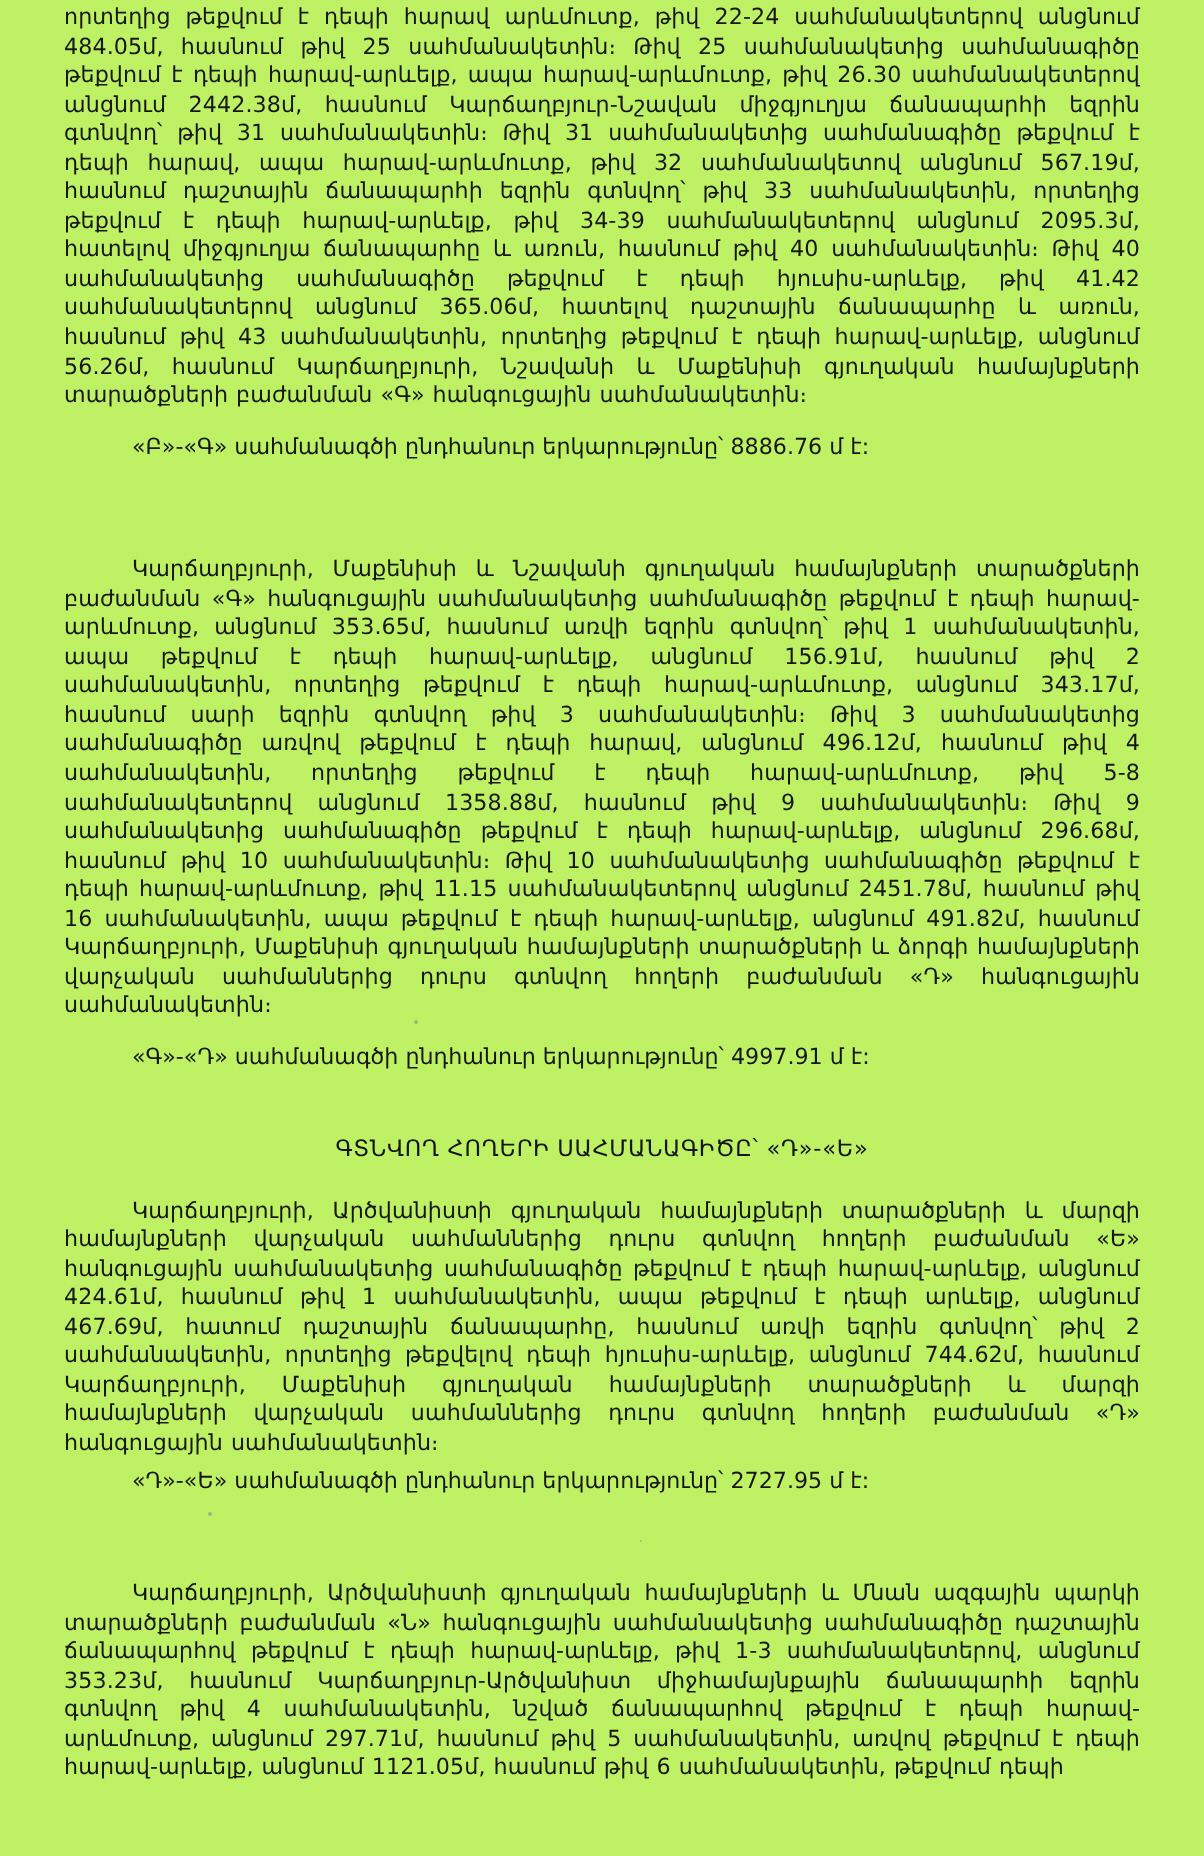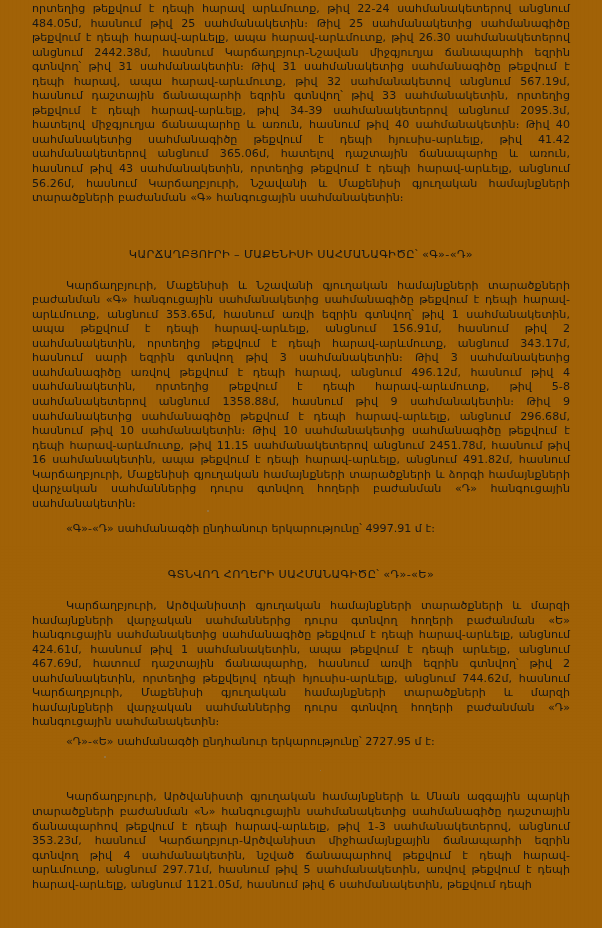--- a/index.html
+++ b/index.html
@@ -13,21 +13,21 @@
     font-family: "DejaVu Sans", "Liberation Sans", sans-serif;
     color: #1a1a1a;
     overflow: hidden;
   }
   .page {
     position: relative;
     width: 602px;
     height: 928px;
     box-sizing: border-box;
     padding: 2px 32px 0 32px;
-    background: #a16207;
+    background: #bef264;
   }
   
   .grain {
     position: absolute;
     inset: 0;
     pointer-events: none;
     opacity: 0.55;
     background-image:
       repeating-linear-gradient(0deg, rgba(0,0,0,0.012) 0px, rgba(0,0,0,0) 1px, rgba(0,0,0,0) 3px),
       repeating-linear-gradient(90deg, rgba(0,0,0,0.010) 0px, rgba(0,0,0,0) 1px, rgba(0,0,0,0) 4px);
@@ -77,24 +77,24 @@
 </style>
 </head>
 <body>
 
 <div class="page">
 
   <p class="body">որտեղից թեքվում է դեպի հարավ արևմուտք, թիվ 22-24 սահմանակետերով անցնում 484.05մ, հասնում թիվ 25 սահմանակետին։ Թիվ 25 սահմանակետից սահմանագիծը թեքվում է դեպի հարավ-արևելք, ապա հարավ-արևմուտք, թիվ 26.30 սահմանակետերով անցնում 2442.38մ, հասնում Կարճաղբյուր-Նշավան միջգյուղյա ճանապարհի եզրին գտնվող՝ թիվ 31 սահմանակետին։ Թիվ 31 սահմանակետից սահմանագիծը թեքվում է դեպի հարավ, ապա հարավ-արևմուտք, թիվ 32 սահմանակետով անցնում 567.19մ, հասնում դաշտային ճանապարհի եզրին գտնվող՝ թիվ 33 սահմանակետին, որտեղից թեքվում է դեպի հարավ-արևելք, թիվ 34-39 սահմանակետերով անցնում 2095.3մ, հատելով միջգյուղյա ճանապարհը և առուն, հասնում թիվ 40 սահմանակետին։ Թիվ 40 սահմանակետից սահմանագիծը թեքվում է դեպի հյուսիս-արևելք, թիվ 41.42 սահմանակետերով անցնում 365.06մ, հատելով դաշտային ճանապարհը և առուն, հասնում թիվ 43 սահմանակետին, որտեղից թեքվում է դեպի հարավ-արևելք, անցնում 56.26մ, հասնում Կարճաղբյուրի, Նշավանի և Մաքենիսի գյուղական համայնքների տարածքների բաժանման «Գ» հանգուցային սահմանակետին։</p>
 
   <div class="gap-s"></div>
 
+  <p class="summary">«Բ»-«Գ» սահմանագծի ընդհանուր երկարությունը՝ 8886.76 մ է:</p>
 
   <div class="gap-xl"></div>
 
-  <h2 class="heading">ԿԱՐՃԱՂԲՅՈՒՐԻ – ՄԱՔԵՆԻՍԻ  ՍԱՀՄԱՆԱԳԻԾԸ՝ «Գ»-«Դ»</h2>
 
   <div class="gap-m"></div>
 
   <p class="body indent">Կարճաղբյուրի, Մաքենիսի և Նշավանի գյուղական համայնքների տարածքների բաժանման «Գ» հանգուցային սահմանակետից սահմանագիծը թեքվում է դեպի հարավ-արևմուտք, անցնում 353.65մ, հասնում առվի եզրին գտնվող՝ թիվ 1 սահմանակետին, ապա թեքվում է դեպի  հարավ-արևելք, անցնում  156.91մ, հասնում թիվ 2 սահմանակետին, որտեղից թեքվում է դեպի հարավ-արևմուտք, անցնում 343.17մ, հասնում սարի եզրին գտնվող թիվ 3 սահմանակետին։ Թիվ 3 սահմանակետից սահմանագիծը առվով թեքվում է դեպի հարավ, անցնում 496.12մ, հասնում թիվ 4 սահմանակետին, որտեղից թեքվում է դեպի հարավ-արևմուտք, թիվ 5-8 սահմանակետերով անցնում 1358.88մ, հասնում թիվ 9 սահմանակետին։ Թիվ 9 սահմանակետից սահմանագիծը թեքվում է դեպի հարավ-արևելք, անցնում  296.68մ, հասնում  թիվ  10  սահմանակետին։  Թիվ  10  սահմանակետից սահմանագիծը թեքվում է դեպի հարավ-արևմուտք, թիվ 11.15 սահմանակետերով անցնում 2451.78մ, հասնում թիվ 16 սահմանակետին, ապա թեքվում է դեպի հարավ-արևելք, անցնում 491.82մ, հասնում Կարճաղբյուրի, Մաքենիսի գյուղական համայնքների տարածքների և ձորգի համայնքների վարչական սահմաններից դուրս գտնվող հողերի բաժանման «Դ» հանգուցային սահմանակետին։</p>
 
   <div class="gap-s"></div>
 
   <p class="summary">«Գ»-«Դ» սահմանագծի ընդհանուր երկարությունը՝ 4997.91 մ է:</p>
 
   <div class="gap-xl"></div>

